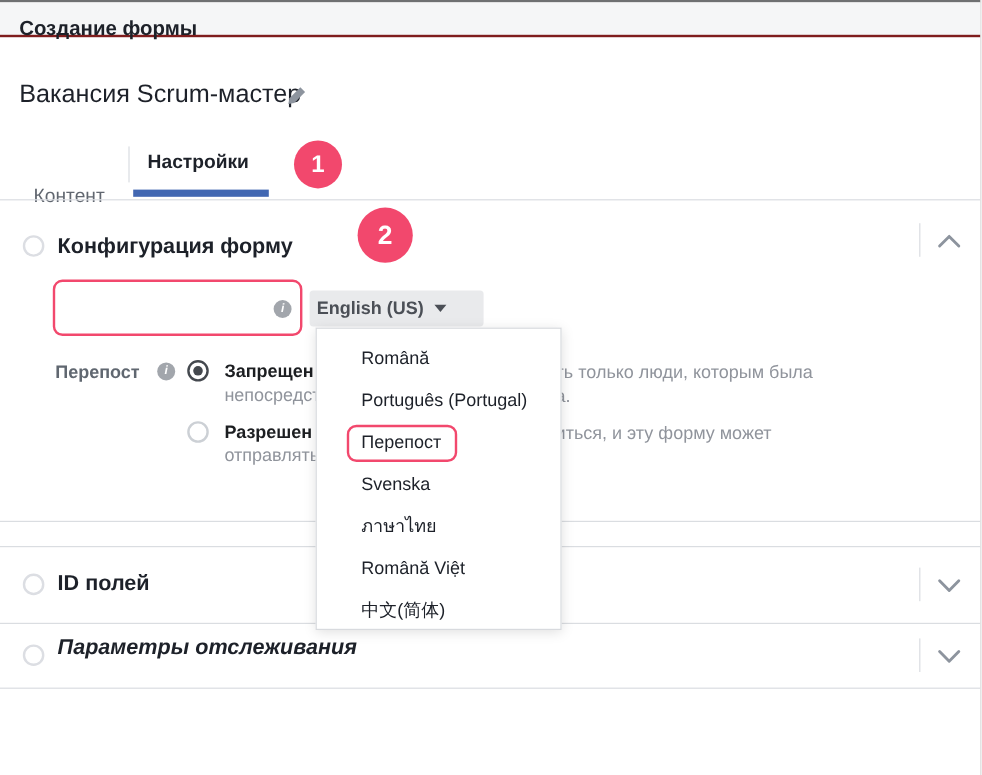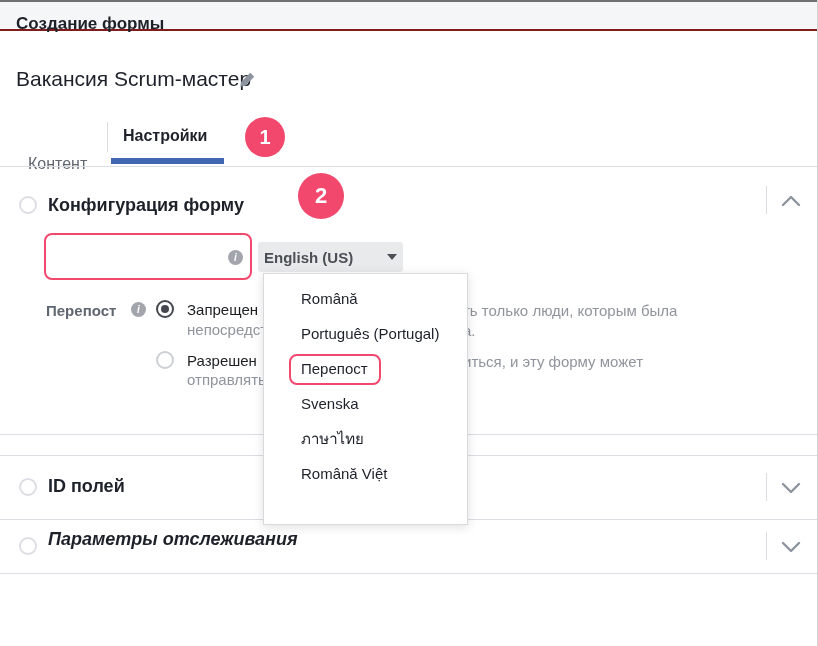--- a/index.html
+++ b/index.html
@@ -28,24 +28,24 @@
   .circle{width:18px;height:18px;border:2px solid #dcdee3;border-radius:50%;box-sizing:border-box;background:#fff;}
   .sec-title{font-size:18px;font-weight:bold;color:#1d2129;}
   .vsep{width:1px;height:28px;background:#dadde1;}
   .hline{left:0;width:100%;height:1px;background:#dadde1;}
   .pink-box{border:2px solid #f2486d;border-radius:8px;box-sizing:border-box;z-index:25;background:transparent;}
   .field-label{font-size:15px;font-weight:bold;color:#1d2129;}
   .info-icon{width:15px;height:15px;border-radius:50%;background:#a2a6ac;color:#fff;
     font-size:10px;font-weight:bold;display:flex;align-items:center;justify-content:center;font-style:italic;}
   .lang-btn{left:258px;top:242px;width:145px;height:30px;background:#e9eaec;border:none;border-radius:3px;
     font-family:inherit;font-size:15px;font-weight:bold;color:#4b4f56;cursor:pointer;
-    display:flex;align-items:center;justify-content:space-between;gap:9px;}
+    display:flex;align-items:center;justify-content:flex-start;gap:9px;}
   .caret-down{width:0;height:0;border-left:5px solid transparent;border-right:5px solid transparent;border-top:6px solid #4b4f56;}
   .gray15{font-size:15px;color:#90949c;}
-  .bold15{font-size:15px;font-weight:normal;color:#1c1e21;}
+  .bold15{font-size:15px;font-weight:bold;color:#1c1e21;}
   .repost-label{font-size:15px;font-weight:bold;color:#606770;}
   .radio{width:18px;height:18px;border-radius:50%;box-sizing:border-box;background:#fff;}
   .radio-on{border:2px solid #44484e;display:flex;align-items:center;justify-content:center;}
   .radio-on::after{content:"";width:8px;height:8px;border-radius:50%;background:#44484e;}
   .radio-off{border:2px solid #ccd0d5;}
   .dropdown{left:263px;top:273px;width:205px;height:252px;background:#fff;z-index:20;
     border:1px solid #d8dade;box-sizing:border-box;box-shadow:0 2px 10px rgba(0,0,0,0.13);padding-top:7px;}
   .dd-item{height:35px;line-height:35px;padding-left:37px;font-size:15px;color:#1d2129;cursor:pointer;}
   .dd-highlight{position:absolute;left:25px;top:80px;width:92px;height:31px;}
   .chev{cursor:pointer;}
@@ -131,16 +131,17 @@
 
   <div class="abs hline" style="top:573px;"></div>
 
   <div class="abs dropdown">
     <div class="dd-item">Română</div>
     <div class="dd-item">Português (Portugal)</div>
     <div class="dd-item">Перепост</div>
     <div class="dd-item">Svenska</div>
     <div class="dd-item">ภาษาไทย</div>
     <div class="dd-item">Română Việt</div>
+    <div class="dd-item">中文(简体)</div>
     <div class="dd-highlight pink-box"></div>
   </div>
 
 </div>
 
 </body></html>

